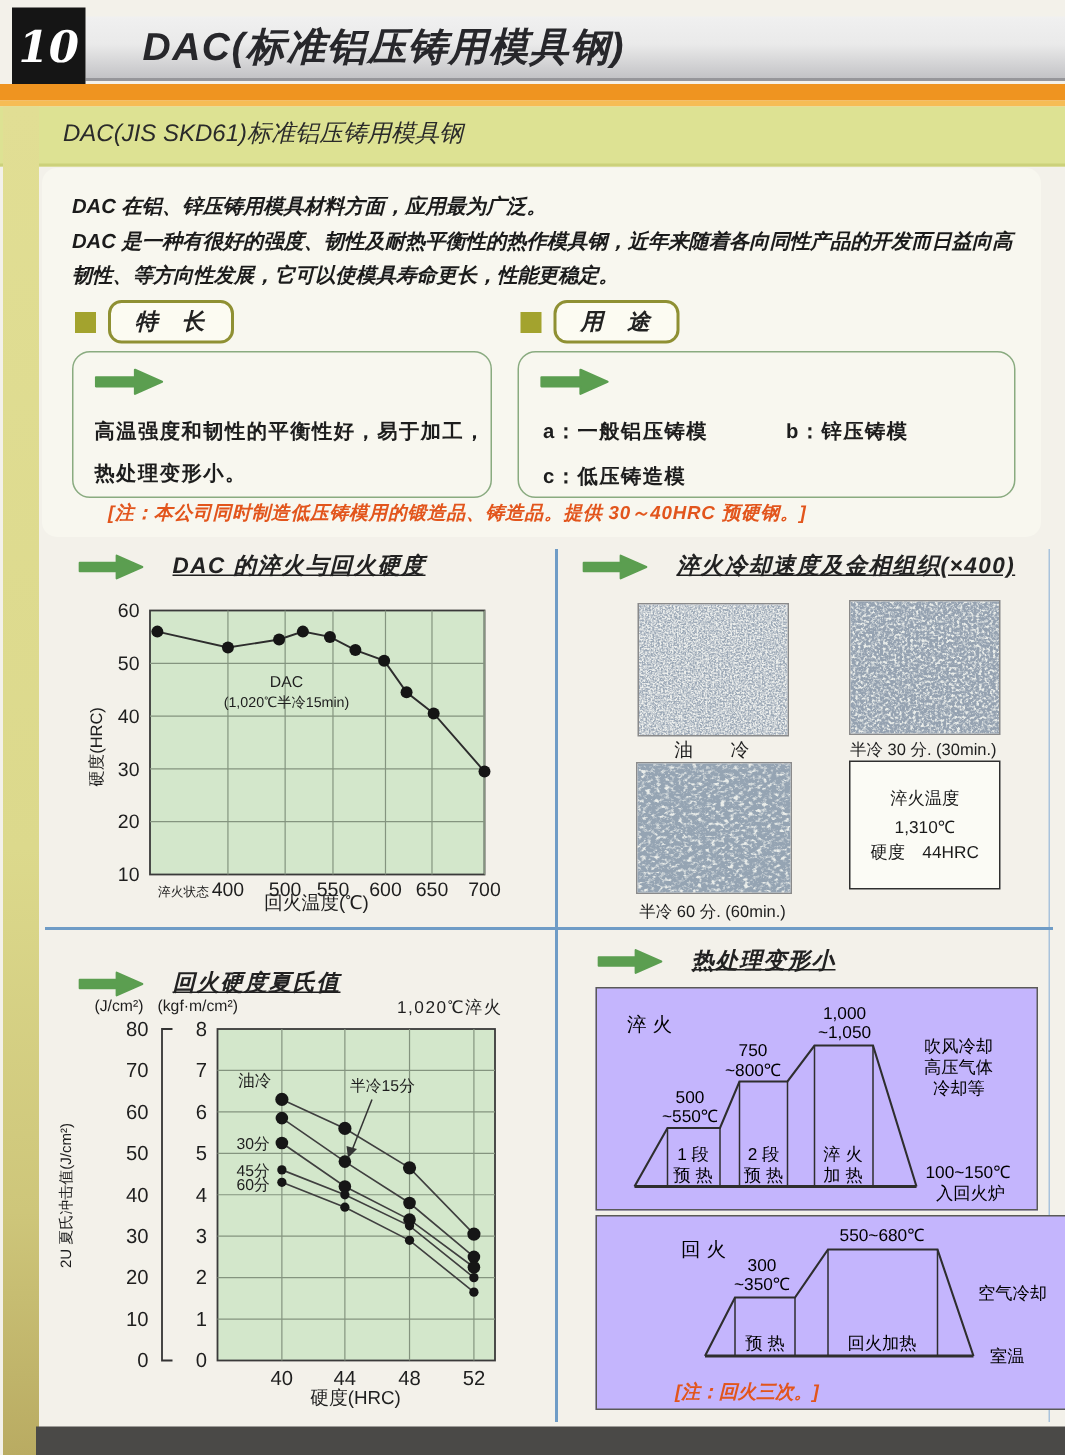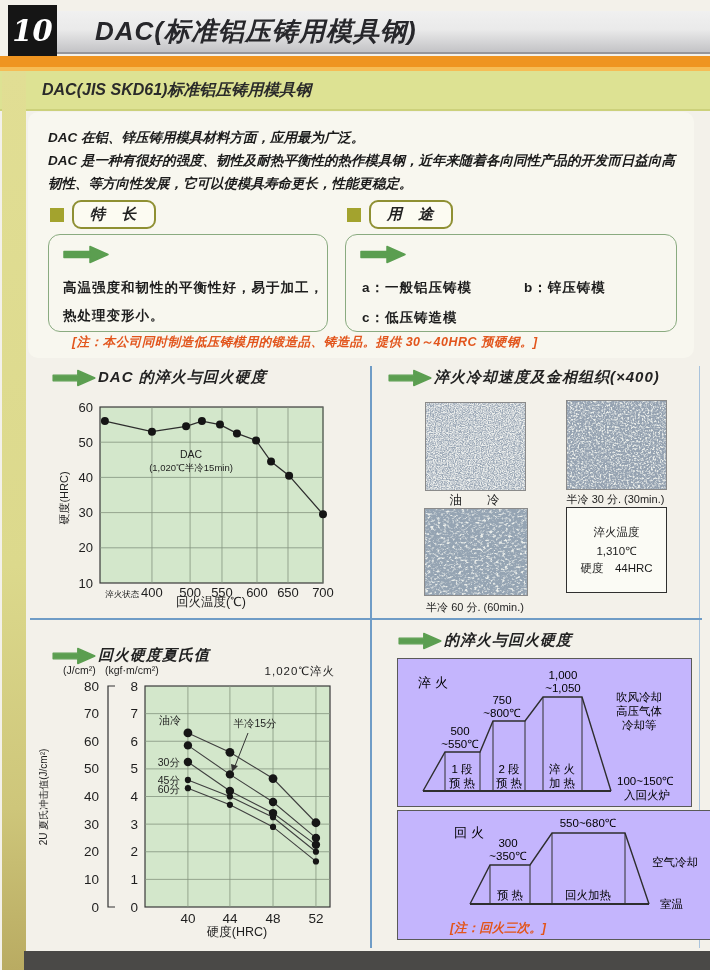--- a/index.html
+++ b/index.html
@@ -9,35 +9,35 @@
   
   .graybar{left:57px;top:11px;width:653px;height:41px;background:linear-gradient(#f0f0f0,#eaeaea 45%,#c3c3c6);border-bottom:2px solid #96969a;}
   .graybar .t{position:absolute;left:38px;top:0;line-height:41px;font-style:italic;font-weight:bold;
               font-size:26px;color:#27272b;letter-spacing:1px;}
   .tab10{left:8px;top:5px;width:49px;height:51px;background:#151515;color:#fff;display:flex;
          align-items:center;justify-content:center;font-family:"DejaVu Serif",serif;
          font-style:italic;font-weight:bold;font-size:29px;}
   .orange1{left:0;top:56px;width:710px;height:11px;background:#ef9420;}
   .orange2{left:0;top:67px;width:710px;height:4px;background:#f6bc55;}
   .band{left:0;top:71px;width:710px;height:38px;background:#dde293;border-bottom:2px solid #ccd17b;}
-  .band .t{position:absolute;left:42px;top:0;line-height:38px;font-style:italic;font-weight:bold;font-size:16px;color:#2a2a2a;}
+  .band .t{position:absolute;left:42px;top:0;line-height:38px;font-style:italic;font-weight:normal;font-size:16px;color:#2a2a2a;}
   .strip{left:2px;top:71px;width:24px;height:899px;
          background:linear-gradient(180deg,#e1de94 0%,#dcd98c 55%,#cec67a 82%,#b9ab62 100%);}
   
   .card{left:28px;top:112px;width:666px;height:246px;background:#f8f7ef;border-radius:10px;}
   .intro{position:absolute;left:20px;width:632px;font-style:italic;font-weight:600;font-size:13.5px;
          line-height:23px;color:#1b1b1b;}
   .bullet{position:absolute;width:14px;height:14px;background:#a3a32e;}
   .pill{position:absolute;border:2px solid #8f9033;border-radius:9px;background:#fcfbf2;
         font-style:italic;font-weight:bold;font-size:15px;letter-spacing:6px;padding:3px 12px 3px 16px;color:#222;}
   .gbox{position:absolute;border:1.6px solid #8aab80;border-radius:12px;background:transparent;}
   .gbox .ln{position:absolute;font-weight:600;font-size:13.5px;letter-spacing:1px;color:#1d1d1d;white-space:nowrap;}
   .rednote{position:absolute;font-style:italic;font-weight:bold;font-size:12.5px;color:#e2551c;letter-spacing:0.5px;white-space:nowrap;}
   
-  .stitle{position:absolute;display:flex;align-items:center;gap:2px;}
+  .stitle{position:absolute;display:flex;align-items:center;gap:19px;text-decoration:underline;}
   .stitle .txt{font-style:italic;font-weight:bold;font-size:15px;color:#222;letter-spacing:1px;white-space:nowrap;}
   .arrow-green{fill:#5b9e50;}
   
   .vdiv{left:370px;top:366px;width:2px;height:582px;background:#6f9cc6;}
   .vdiv2{left:699px;top:366px;width:1px;height:582px;background:#a9c3dc;}
   .hdiv{left:30px;top:618px;width:672px;height:2px;background:#6f9cc6;}
   
   .photo{position:absolute;border:1px solid #8a8a8a;background:#eef0ee;}
   .plabel{position:absolute;text-align:center;font-size:11px;color:#1e1e1e;white-space:nowrap;}
   .infobox{position:absolute;border:1.5px solid #2f2f2f;background:#fbfbf5;display:flex;flex-direction:column;
@@ -270,21 +270,21 @@
       <circle cx="194.91500000000002" cy="144.7875" r="3.1" fill="#161616"></circle>
       <circle cx="238.01999999999998" cy="166.8875" r="3.1" fill="#161616"></circle>
       <circle cx="280.94" cy="201.41875" r="3.1" fill="#161616"></circle>
       <text x="144.92000000000002" y="133.2125" font-size="10.5" fill="#1e1e1e" text-anchor="end">60分</text>
     </svg>
 
   <div class="stitle" style="left:398px;top:631px;">
     <svg width="44" height="18" viewBox="0 0 46 19">
       <path class="arrow-green" d="M1,6.5 H27 V1.5 L45,9.5 L27,17.5 V12.5 H1 Z" stroke="#5b9e50" stroke-width="1.5" stroke-linejoin="round"></path>
     </svg>
-    <span class="txt">的淬火与回火硬度</span>
+    <span class="txt">热处理变形小</span>
   </div>
 
   <div class="hbox" style="left:397px;top:658px;width:293px;height:147px;">
     <svg width="293" height="147" viewBox="0 0 293 147">
       <line x1="25" y1="132" x2="213" y2="132" stroke="#2e2e2e" stroke-width="2"></line>
       <path d="M25,132 L47,93 L82,93 L95,62 L127,62 L145,38 L184,38 L213,132" fill="none" stroke="#2e2e2e" stroke-width="1.4"></path>
       <path d="M47,93 V132 M82,93 V132 M95,62 V132 M127,62 V132 M145,38 V132 M184,38 V132" stroke="#2e2e2e" stroke-width="1" fill="none"></path>
       <text x="20" y="28" font-size="13" letter-spacing="4">淬火</text>
       <text x="62" y="76" font-size="11.5" text-anchor="middle">500</text>
       <text x="62" y="89" font-size="11.5" text-anchor="middle">~550℃</text>

